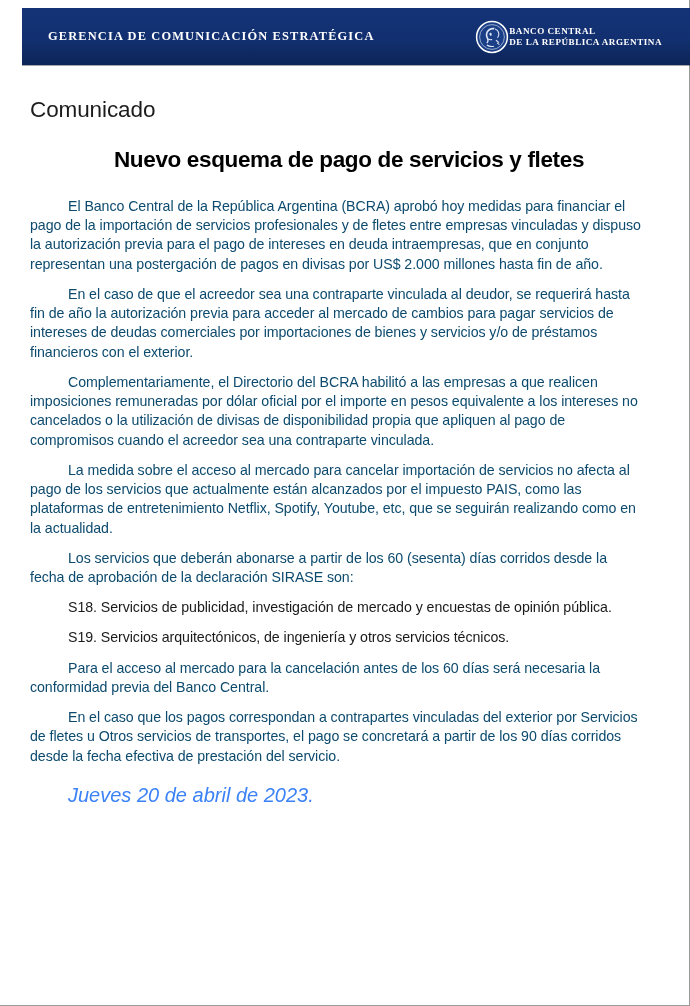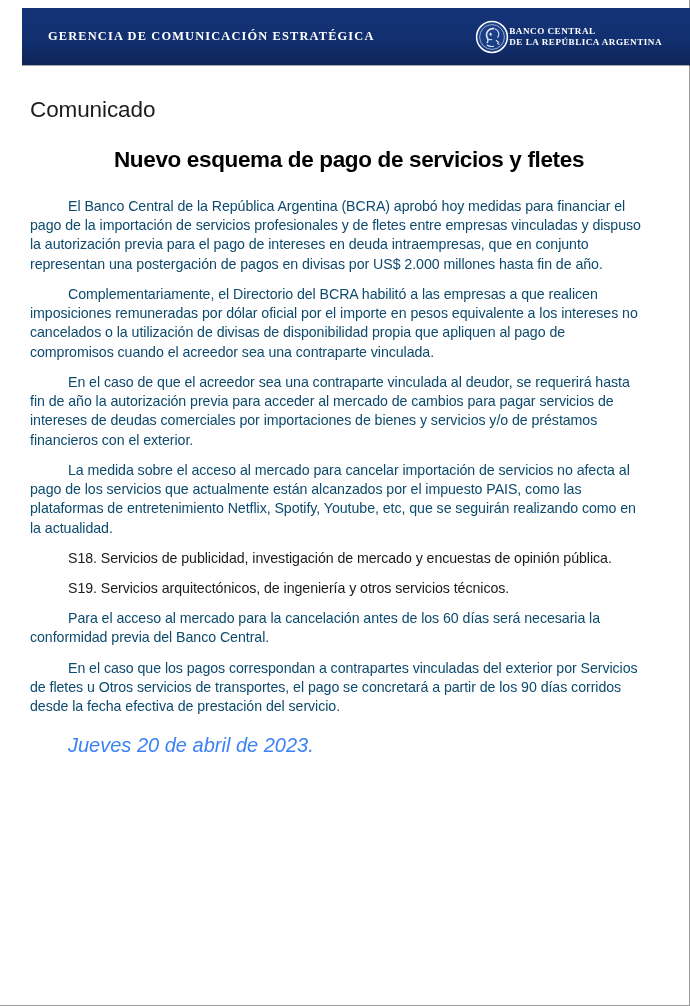--- a/index.html
+++ b/index.html
@@ -172,23 +172,24 @@
 
   <div class="content">
 
     <div class="doc-kicker">Comunicado</div>
 
     <h1 class="doc-title">Nuevo esquema de pago de servicios y fletes</h1>
 
     <div class="body-text">
 
       <p class="para">El Banco Central de la República Argentina (BCRA) aprobó hoy medidas para financiar el pago de la importación de servicios profesionales y de fletes entre empresas vinculadas y dispuso la autorización previa para el pago de intereses en deuda intraempresas, que en conjunto representan una postergación de pagos en divisas por US$ 2.000 millones hasta fin de año.</p>
+      <p class="para">En el caso de que el acreedor sea una contraparte vinculada al deudor, se requerirá hasta fin de año la autorización previa para acceder al mercado de cambios para pagar servicios de intereses de deudas comerciales por importaciones de bienes y servicios y/o de préstamos financieros con el exterior.</p>
       <p class="para">Complementariamente, el Directorio del BCRA habilitó a las empresas a que realicen imposiciones remuneradas por dólar oficial por el importe en pesos equivalente a los intereses no cancelados o la utilización de divisas de disponibilidad propia que apliquen al pago de compromisos cuando el acreedor sea una contraparte vinculada.</p>
-      <p class="para">En el caso de que el acreedor sea una contraparte vinculada al deudor, se requerirá hasta fin de año la autorización previa para acceder al mercado de cambios para pagar servicios de intereses de deudas comerciales por importaciones de bienes y servicios y/o de préstamos financieros con el exterior.</p>
       <p class="para">La medida sobre el acceso al mercado para cancelar importación de servicios no afecta al pago de los servicios que actualmente están alcanzados por el impuesto PAIS, como las plataformas de entretenimiento Netflix, Spotify, Youtube, etc, que se seguirán realizando como en la actualidad.</p>
+      <p class="para">Los servicios que deberán abonarse a partir de los 60 (sesenta) días corridos desde la fecha de aprobación de la declaración SIRASE son:</p>
 
       <p class="item">S18. Servicios de publicidad, investigación de mercado y encuestas de opinión pública.</p>
       <p class="item">S19. Servicios arquitectónicos, de ingeniería y otros servicios técnicos.</p>
 
       <p class="para">Para el acceso al mercado para la cancelación antes de los 60 días será necesaria la conformidad previa del Banco Central.</p>
       <p class="para">En el caso que los pagos correspondan a contrapartes vinculadas del exterior por Servicios de fletes u Otros servicios de transportes, el pago se concretará a partir de los 90 días corridos desde la fecha efectiva de prestación del servicio.</p>
 
       <p class="date">Jueves 20 de abril de 2023.</p>
     </div>
   </div>

